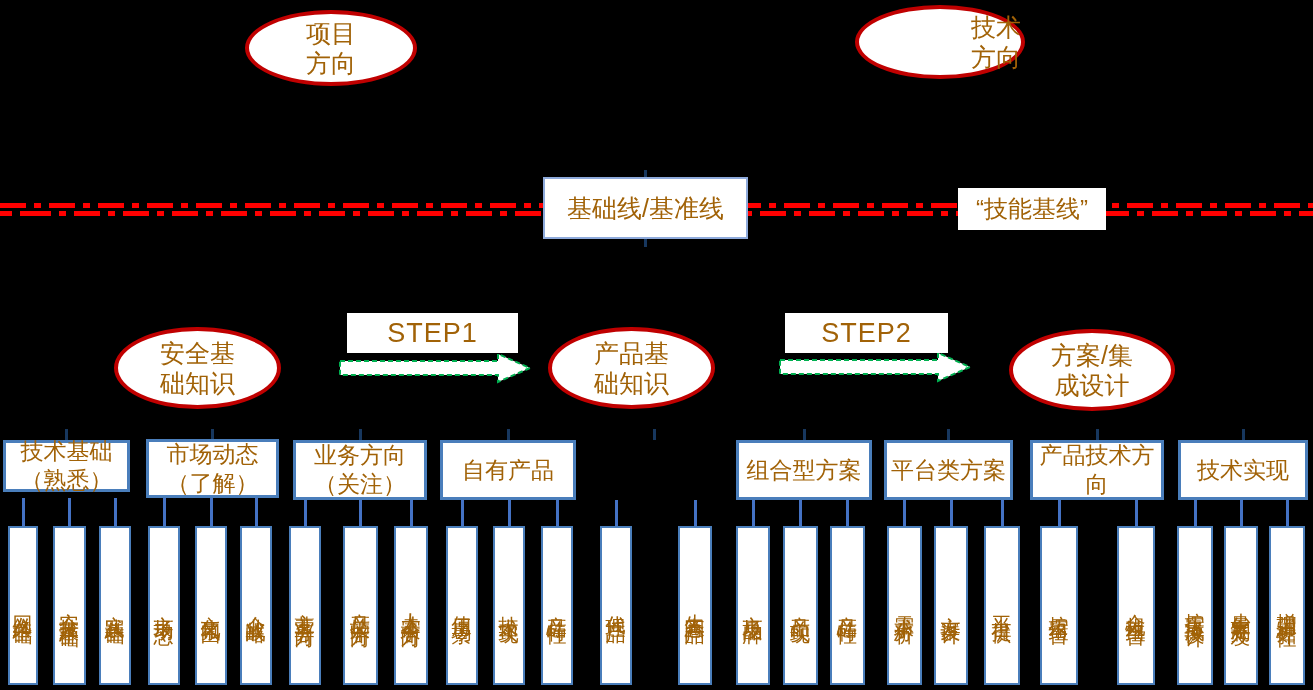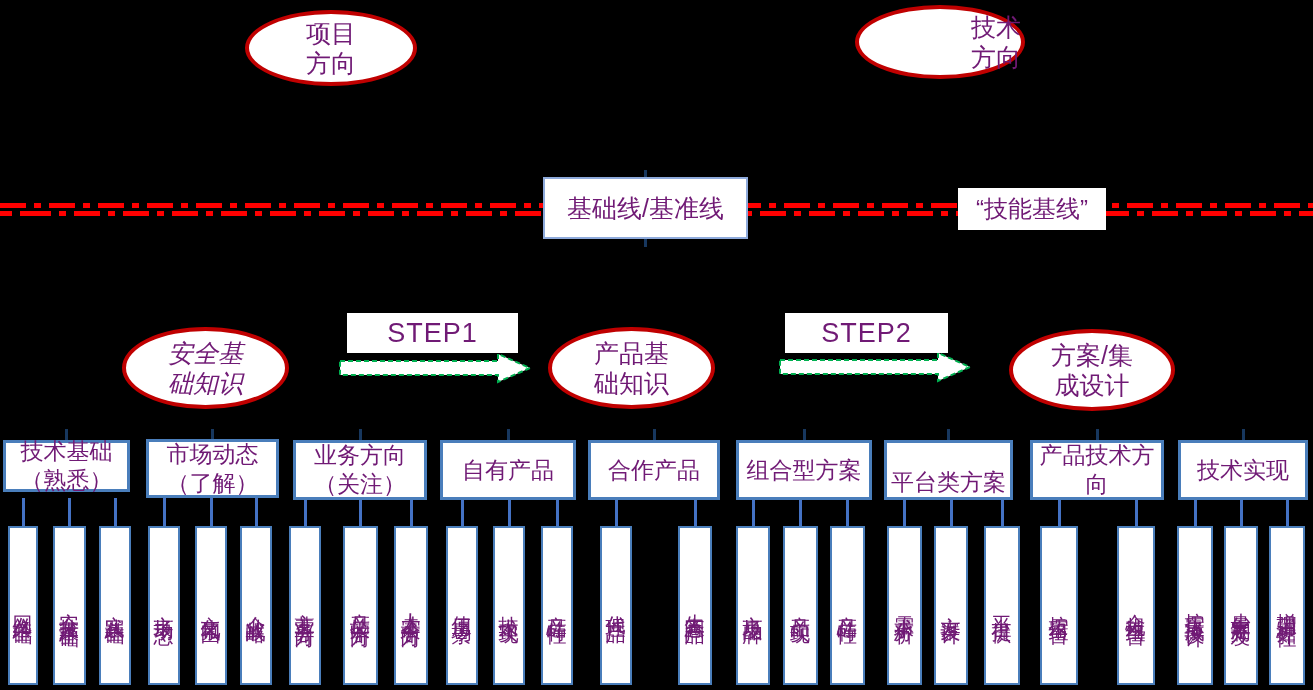--- a/index.html
+++ b/index.html
@@ -1,18 +1,18 @@
 <!DOCTYPE html>
 <html><head>
 <meta charset="utf-8">
 <style>
   html,body{margin:0;padding:0;background:#000;}
   #canvas{
     position:relative;width:1313px;height:690px;background:#000000;
-    font-family:"Liberation Sans","DejaVu Sans",sans-serif;color:#701a75;overflow:hidden;
+    font-family:"Liberation Sans","DejaVu Sans",sans-serif;color:#a16207;overflow:hidden;
   }
   .dashline{
     position:absolute;left:0;width:1313px;height:5px;z-index:1;
     background-image:repeating-linear-gradient(90deg,#ff0000 0 26px,transparent 26px 34px,#ff0000 34px 41px,transparent 41px 49px);
   }
   .ellipse{
     position:absolute;background:#ffffff;border:4px solid #c00000;border-radius:50%;
     display:flex;align-items:center;justify-content:center;text-align:center;
     white-space:pre-line;font-size:25px;line-height:1.2;z-index:3;box-sizing:border-box;
   }
@@ -50,21 +50,21 @@
   <div class="ellipse" style="left:245px;top:10px;width:172px;height:76px;"><span>项目
 方向</span></div>
   <div class="ellipse" style="left:855px;top:5px;width:170px;height:74px;justify-content:flex-end;"><span>技术
 方向</span></div>
 
   <div class="stub" style="left:644px;top:170px;height:8px;"></div>
   <div class="stub" style="left:644px;top:239px;height:8px;"></div>
   <div class="whitebox lightblueborder" style="left:543px;top:177px;width:205px;height:62px;font-size:25px;"><span>基础线/基准线</span></div>
   <div class="whitebox" style="left:958px;top:188px;width:148px;height:42px;font-size:24px;"><span>“技能基线”</span></div>
 
-  <div class="ellipse" style="left:122px;top:327px;width:167px;height:82px;font-style:italic;"><span>安全基
+  <div class="ellipse" style="left:114px;top:327px;width:167px;height:82px;"><span>安全基
 础知识</span></div>
   <div class="ellipse" style="left:548px;top:327px;width:167px;height:82px;"><span>产品基
 础知识</span></div>
   <div class="ellipse" style="left:1009px;top:329px;width:166px;height:82px;"><span>方案/集
 成设计</span></div>
 
   <div class="whitebox stepbox" style="left:347px;top:313px;width:171px;height:40px;"><span>STEP1</span></div>
   <svg class="arrow-svg" style="left:338px;top:351px;" width="195" height="34" viewBox="0 0 195 34">
     <polygon points="2,10 160,10 160,3 192,17 160,31 160,24 2,24" fill="#ffffff" stroke="#00b050" stroke-width="2" stroke-dasharray="5,3"></polygon>
   </svg>
@@ -83,23 +83,22 @@
   <div class="stub" style="left:1096px;top:429px;height:11px;"></div>
   <div class="stub" style="left:1242px;top:429px;height:11px;"></div>
 
   <div class="hbox" style="left:3px;top:440px;width:127px;height:52px;"><span>技术基础
 （熟悉）</span></div>
   <div class="hbox" style="left:146px;top:439px;width:133px;height:59px;"><span>市场动态
 （了解）</span></div>
   <div class="hbox" style="left:293px;top:440px;width:134px;height:60px;"><span>业务方向
 （关注）</span></div>
   <div class="hbox" style="left:440px;top:440px;width:136px;height:60px;"><span>自有产品</span></div>
-  <div class="hbox" style="left:588px;top:440px;width:132px;height:60px;"><span>合作产品</span></div>
   <div class="hbox" style="left:736px;top:440px;width:136px;height:60px;"><span>组合型方案</span></div>
-  <div class="hbox" style="left:884px;top:440px;width:129px;height:60px;align-items:flex-end;"><span>平台类方案</span></div>
+  <div class="hbox" style="left:884px;top:440px;width:129px;height:60px;"><span>平台类方案</span></div>
   <div class="hbox" style="left:1030px;top:440px;width:134px;height:60px;"><span>产品技术方向</span></div>
   <div class="hbox" style="left:1178px;top:440px;width:130px;height:60px;"><span>技术实现</span></div>
 
   <div class="connector" style="left:22px;top:498px;height:29px;"></div>
   <div class="connector" style="left:68px;top:498px;height:29px;"></div>
   <div class="connector" style="left:114px;top:498px;height:29px;"></div>
   <div class="connector" style="left:163px;top:498px;height:29px;"></div>
   <div class="connector" style="left:210px;top:498px;height:29px;"></div>
   <div class="connector" style="left:255px;top:498px;height:29px;"></div>
   <div class="connector" style="left:304px;top:500px;height:27px;"></div>

